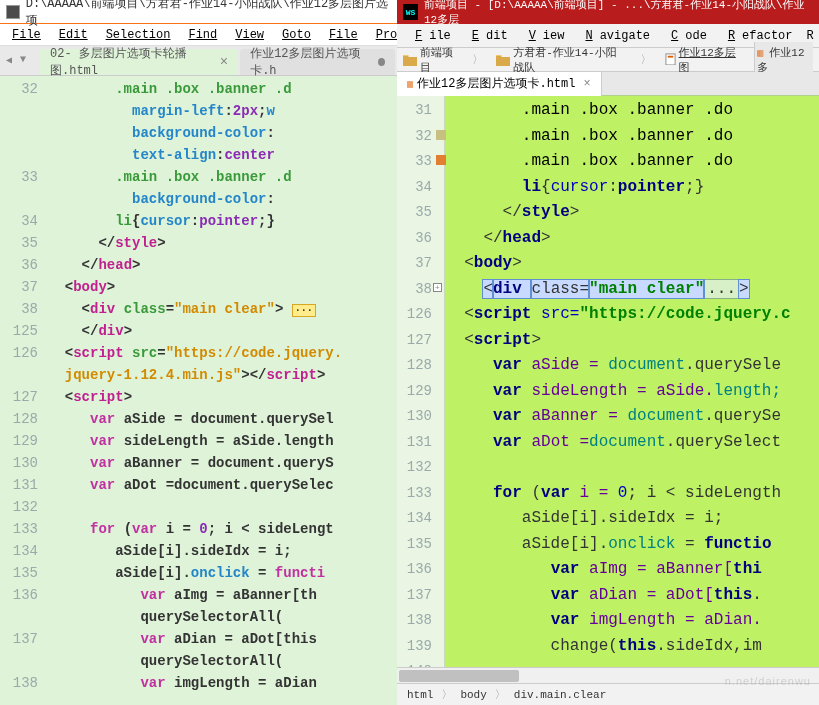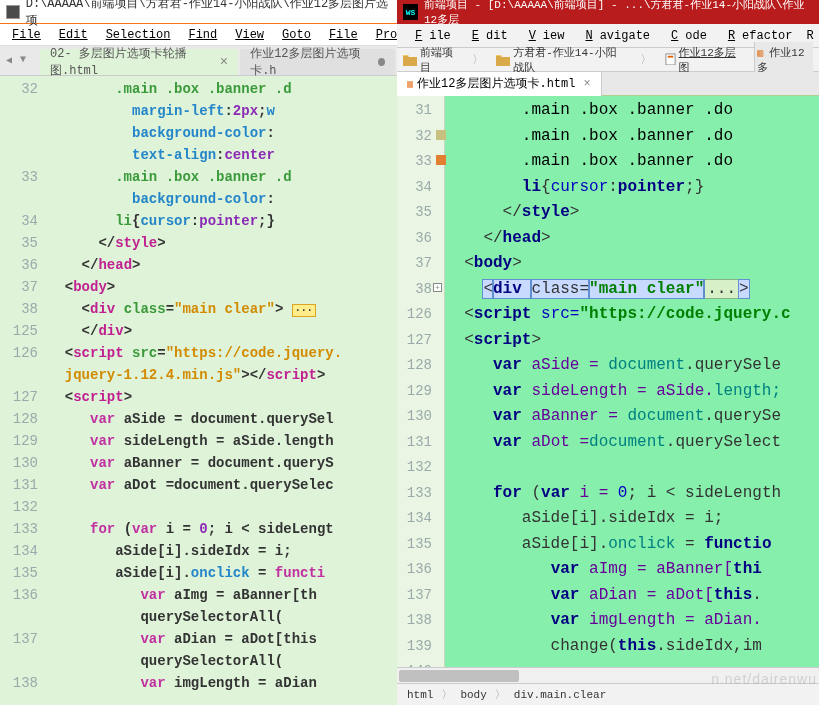--- a/index.html
+++ b/index.html
@@ -44,41 +44,41 @@
 .ws-menu .ul { text-decoration: underline; }
 .ws-bread { height: 24px; display: flex; align-items: center; padding: 0 6px; font-size: 11px; font-family: Arial, sans-serif; background: #f2f2f2; border-bottom: 1px solid #ccc; gap: 13px; color: #333; }
 .ws-bread .folder-icon { width: 14px; height: 12px; display: inline-block; }
 .ws-bread .folder-icon svg { width: 14px; height: 12px; }
 .ws-bread .file-icon { width: 12px; height: 14px; display: inline-block; }
 .ws-bread .arrow { color: #999; }
 .ws-tabs2 { height: 24px; background: #e8e8e8; border-bottom: 1px solid #b0d090; display: flex; align-items: center; }
 .ws-tab2 { height: 24px; padding: 0 10px; display: flex; align-items: center; font-size: 12px; font-family: Arial, sans-serif; gap: 4px; background: #fff; border-right: 1px solid #ccc; }
 .ws-tab2 .close { color: #888; margin-left: 4px; }
 .ws-code-wrap { flex: 1; display: flex; flex-direction: column; overflow: hidden; }
-.ws-code { flex: 1; background: #86efac; display: flex; overflow: hidden; position: relative; }
+.ws-code { flex: 1; background: #bef264; display: flex; overflow: hidden; position: relative; }
 .ws-gutter { width: 48px; text-align: right; padding-right: 12px; color: #9aa; font-size: 14px; line-height: 25.5px; padding-top: 2px; background: #eaf5e3; border-right: 1px solid #c8d8c0; }
 .ws-gutter div { height: 25.5px; position: relative; }
 .ws-lines { flex: 1; font-size: 16px; line-height: 25.5px; padding-top: 2px; white-space: pre; color: #333; overflow: hidden; }
 .ws-lines div { height: 25.5px; }
 .marker-y { position: absolute; right: -14px; top: 6px; width: 10px; height: 10px; background: #c8c080; }
 .marker-o { position: absolute; right: -14px; top: 6px; width: 10px; height: 10px; background: #e08030; }
 .fold-plus { position: absolute; right: -10px; top: 6px; width: 9px; height: 9px; border: 1px solid #888; font-size: 8px; line-height: 8px; text-align: center; color: #888; background: #fff; }
 .w-blue { color: #0000c0; }
 .w-green { color: #008000; font-weight: bold; }
 .w-teal { color: #008080; }
 .w-navy { color: #000080; font-weight: bold; }
 .w-purple { color: #660099; }
 .w-black { color: #000; }
 .hl-box { background: #c8daff; outline: 1px solid #6090d0; }
 .fold-box { background: #d8f0c8; border: 1px solid #88b088; padding: 0 2px; }
 .ws-bottom-bread { height: 22px; background: #f2f2f2; border-top: 1px solid #ccc; display: flex; align-items: center; padding: 0 10px; font-size: 11px; font-family: Arial, sans-serif; color: #333; gap: 8px; }
 .ws-bottom-bread .sep { color: #999; }
 .ws-scrollbar { height: 16px; background: #f0f0f0; border-top: 1px solid #ccc; position: relative; }
 .ws-scrollbar .thumb { position: absolute; left: 2px; top: 2px; height: 12px; width: 120px; background: #c0c0c0; border-radius: 2px; }
-.watermark { position: absolute; right: 2px; bottom: 18px; font-size: 14px; color: rgba(150,150,150,0.35); font-family: Arial, sans-serif; pointer-events: none; letter-spacing: 1px; }
+.watermark { position: absolute; right: 8px; bottom: 18px; font-size: 11px; color: rgba(150,150,150,0.35); font-family: Arial, sans-serif; pointer-events: none; letter-spacing: 1px; }
 </style>
 </head>
 <body>
 
 <div class="pane pane-left">
   <div class="st-title">
     <span class="icon"></span>
     <span>D:\AAAAA\前端项目\方君君-作业14-小阳战队\作业12多层图片选项</span>
   </div>
   <div class="st-menu" id="st-menu">

